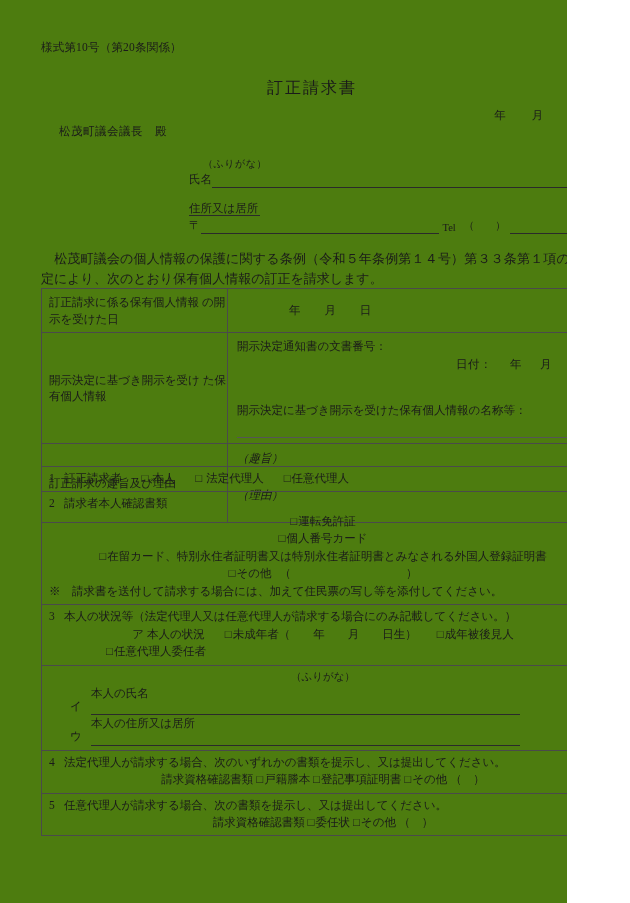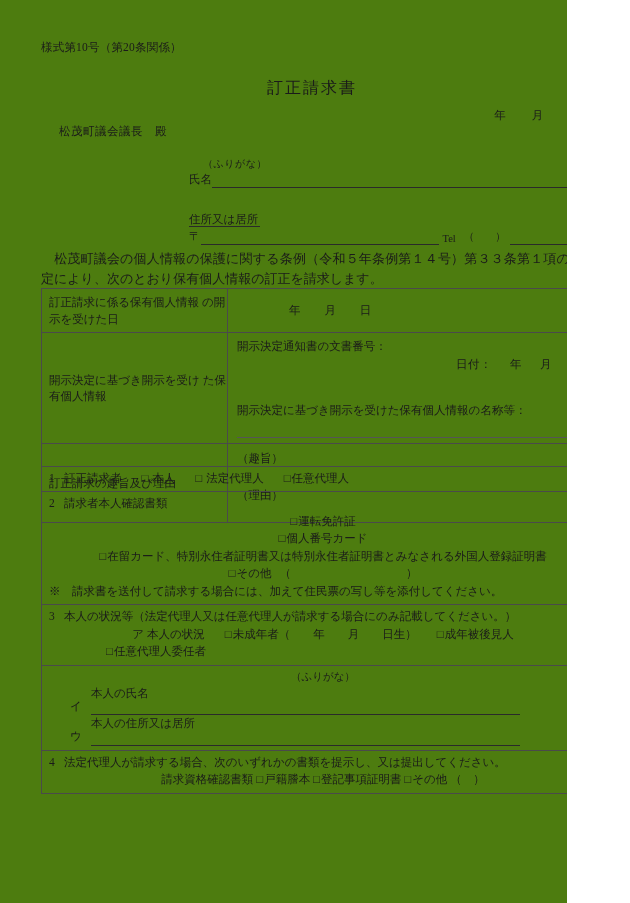--- a/index.html
+++ b/index.html
@@ -87,21 +87,21 @@
     white-space: pre;
     padding-bottom: 1px;
   }
   .rule {
     flex: 1 1 auto;
     border-bottom: 1px solid #2a2a2a;
     height: 14px;
   }
   .addr-label {
     font-size: 11.5px;
-    margin-top: 24px;
+    margin-top: 13px;
     border-bottom: 1px solid #2a2a2a;
     display: inline-block;
     padding-right: 2px;
     line-height: 1.25;
   }
   .addr-row {
     display: flex;
     align-items: flex-end;
     margin-top: 2px;
   }
@@ -160,21 +160,21 @@
   .doc-no-row .b { white-space: pre; letter-spacing: .5px; }
   .doc-no-row .b em { font-style: normal; margin-left: 18px; }
 
   .name-etc { margin-top: 12px; }
   .name-rule {
     border-bottom: 1px solid #555;
     height: 18px;
     margin-right: 6px;
   }
 
-  .purpose-cell { height: 64px; padding: 7px 0 7px 9px; vertical-align: top; }
+  .purpose-cell { height: 64px; padding: 7px 0 7px 9px; vertical-align: top; font-style: italic; }
   .purpose-cell .p2 { margin-top: 22px; }
   .lbl-mid { vertical-align: middle; }
 
   
   #table-requirements {
     position: absolute;
     left: 0;
     top: 466px;
   }
   #table-requirements td {
@@ -327,18 +327,25 @@
     </tr>
 
     <tr>
       <td>
         <div><span class="num">4</span><span>法定代理人が請求する場合、次のいずれかの書類を提示し、又は提出してください。</span></div>
 
         <span class="indent1"><span>請求資格確認書類</span> <span><span class="cb">□</span><span>戸籍謄本</span></span> <span><span class="cb">□</span><span>登記事項証明書</span></span> <span><span class="cb">□</span><span>その他</span></span> <span>（　）</span></span>
       </td>
     </tr>
 
+    <tr>
+      <td>
+        <div><span class="num">5</span><span>任意代理人が請求する場合、次の書類を提示し、又は提出してください。</span></div>
+
+        <span class="indent1"><span>請求資格確認書類</span> <span><span class="cb">□</span><span>委任状</span></span> <span><span class="cb">□</span><span>その他</span></span> <span>（　）</span></span>
+      </td>
+    </tr>
 
   </tbody>
       </table>
 
 </div>
 </div>
 
 </body></html>

